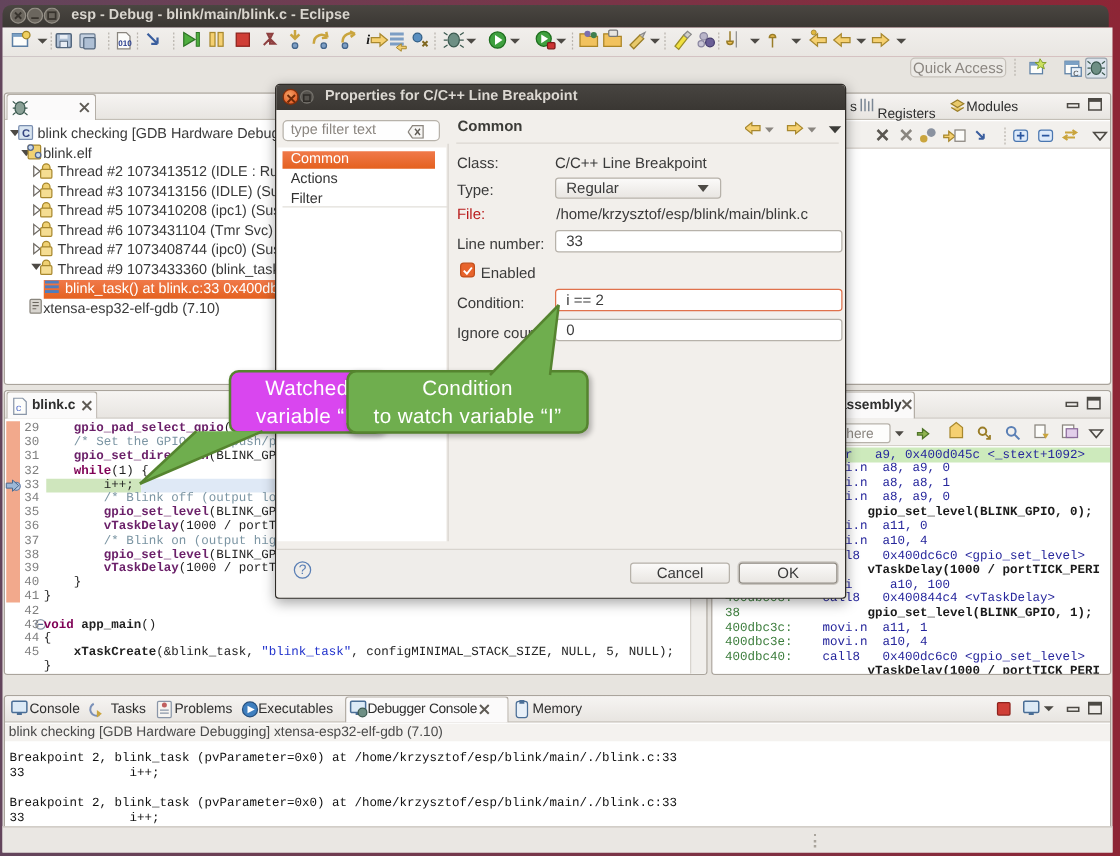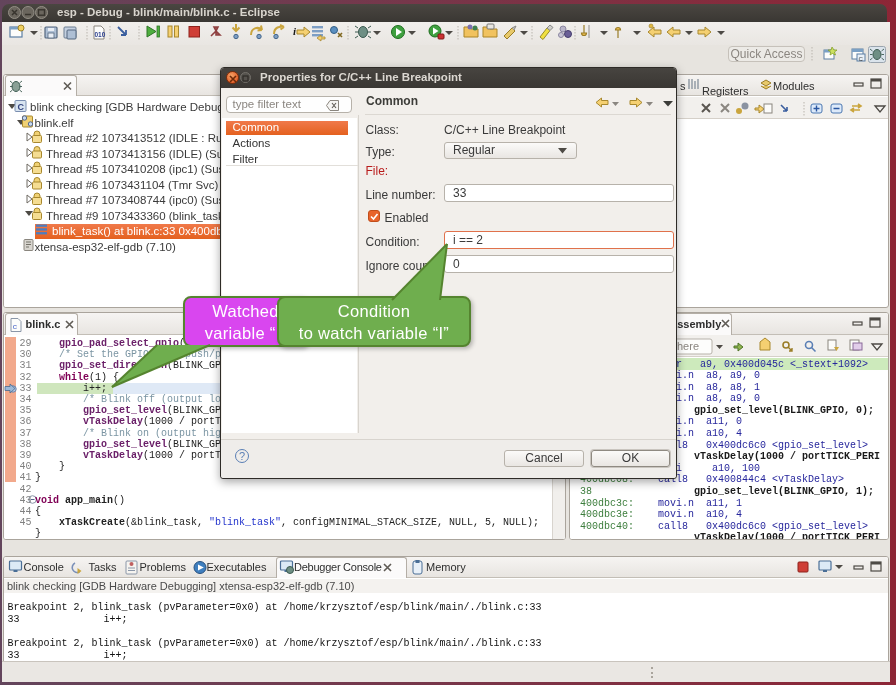--- a/index.html
+++ b/index.html
@@ -465,20 +465,21 @@
   </svg>
   <div class="a" style="left:144px; top:46px; right:5px; height:1px; background:#dcd8d2;"></div>
   <div class="a" style="left:144.5px; top:55px; font-size:12px; color:#3a3a3a;">Class:</div>
   <div class="a" style="left:223px; top:55px; font-size:12px; color:#3a3a3a;">C/C++ Line Breakpoint</div>
   <div class="a" style="left:144.5px; top:77px; font-size:12px; color:#3a3a3a;">Type:</div>
   <div class="a" style="left:223px; top:74px; width:133px; height:17px; border:1px solid #b7b2aa; border-radius:3px; background:linear-gradient(#fbfaf9,#e9e6e2); font-size:12px; color:#3a3a3a; line-height:15px; padding-left:8px;">Regular</div>
   <svg class="a" style="left:337px; top:80px;" width="10" height="6" viewBox="0 0 10 6">
       <polygon points="0,0 9,0 4.5,5.5" fill="#4d4a45"></polygon>
     </svg>
   <div class="a" style="left:144.5px; top:96px; font-size:12px; color:#b91c1c;">File:</div>
+  <div class="a" style="left:224px; top:96px; font-size:12px; color:#3a3a3a;">/home/krzysztof/esp/blink/main/blink.c</div>
   <div class="a" style="left:144.5px; top:120px; font-size:12px; color:#3a3a3a;">Line number:</div>
   <div class="a" style="left:223px; top:116px; width:230px; height:18px; border:1px solid #b7b2aa; border-radius:3px; background:#fff; font-size:12px; color:#3a3a3a; line-height:16px; padding-left:8px;">33</div>
   <div class="a" style="left:147px; top:142px; width:12px; height:12px; background:#e8642c; border:1px solid #c14e1b; border-radius:3px;"></div>
   <svg class="a" style="left:149px; top:144px;" width="9" height="9" viewBox="0 0 9 9">
       <path d="M1,4.5 l2.5,2.5 4,-5" stroke="#fff" stroke-width="1.6" fill="none"></path>
     </svg>
   <div class="a" style="left:258px; top:165px; width:1px; height:13px; background:#333;"></div>
   <div class="a" style="left:163.5px; top:143px; font-size:12px; color:#3a3a3a;">Enabled</div>
   <div class="a" style="left:144.5px; top:167px; font-size:12px; color:#3a3a3a;">Condition:</div>
   <div class="a" style="left:223px; top:162.5px; width:230px; height:18px; border:1px solid #e0714b; border-radius:3px; background:#fff; font-size:12px; color:#3a3a3a; line-height:16px; padding-left:8px;">i == 2</div>

